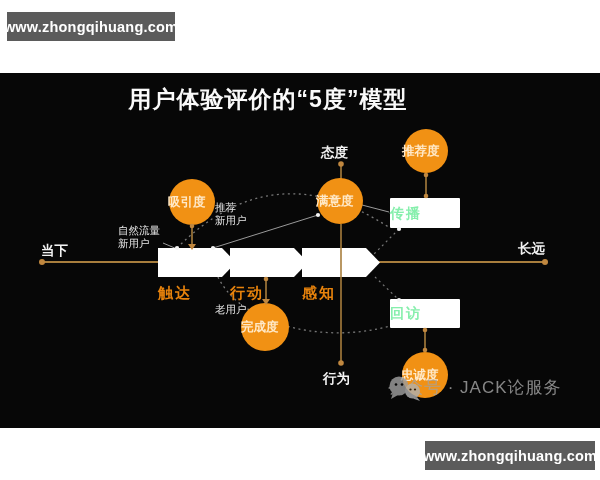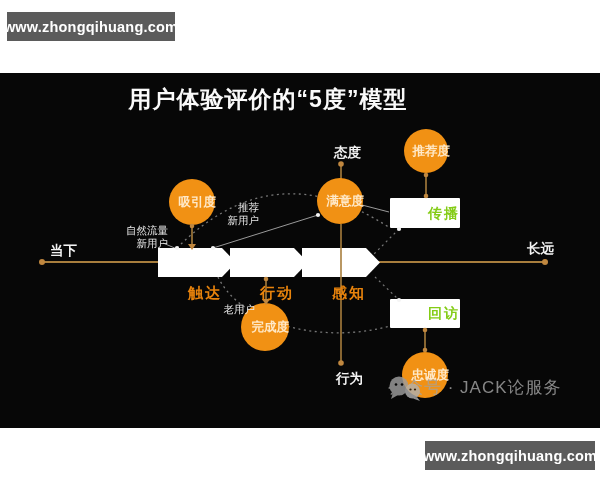--- a/index.html
+++ b/index.html
@@ -16,25 +16,25 @@
   .badge-bottom{ left:425px; top:441px; width:170px; height:29px; }
   .panel{
     position:absolute; left:0; top:73px; width:600px; height:355px;
     background:#070707;
   }
   .panel svg{ position:absolute; left:0; top:0; }
   .title{
     position:absolute; left:0; top:11px; width:536px; text-align:center;
     color:#fafafa; font-size:23px; font-weight:700; letter-spacing:1px;
   }
-  .lbl{ position:absolute; text-align:right; color:#f2f2f2; line-height:1.15; }
+  .lbl{ position:absolute; text-align:left; color:#f2f2f2; line-height:1.15; }
   .axis-lbl{ font-size:13.5px; font-weight:700; }
   .circle-lbl{ font-size:12.5px; font-weight:700; color:#ffe9c8; }
   .stage-lbl{ font-size:15px; font-weight:700; color:#e8830c; letter-spacing:2px;margin-top:30px; }
-  .box-lbl{ font-size:14px; font-weight:700; color:#84cc16; letter-spacing:2px; }
+  .box-lbl{ font-size:14px; font-weight:700; color:#86efac; letter-spacing:2px; }
   .small-lbl{ font-size:10.5px; color:#e8e8e8; line-height:12.5px; }
   .watermark{
     position:absolute; left:388px; top:303px; display:flex; align-items:center;
     gap:4px; opacity:.82;
   }
   .watermark-text{ color:#a3a3a3; font-size:17px; letter-spacing:1px; white-space:nowrap; }
 </style>
 </head>
 <body>
 

